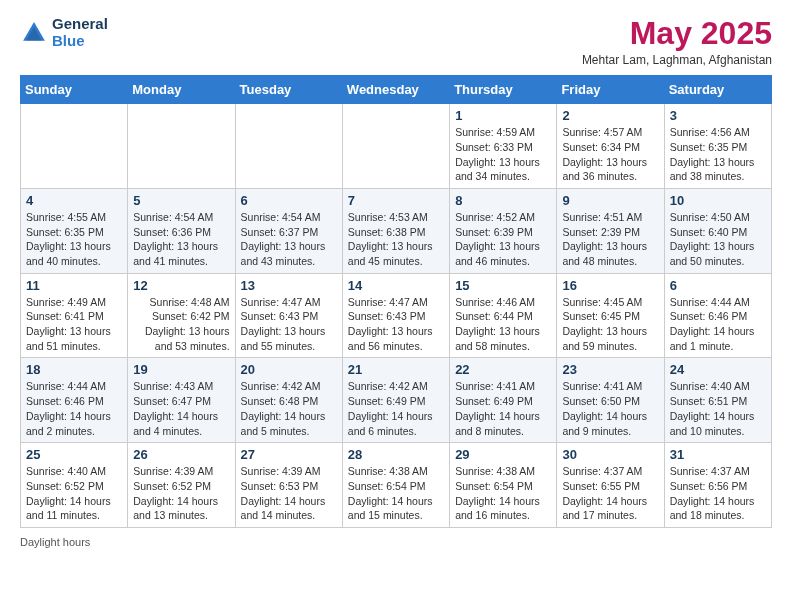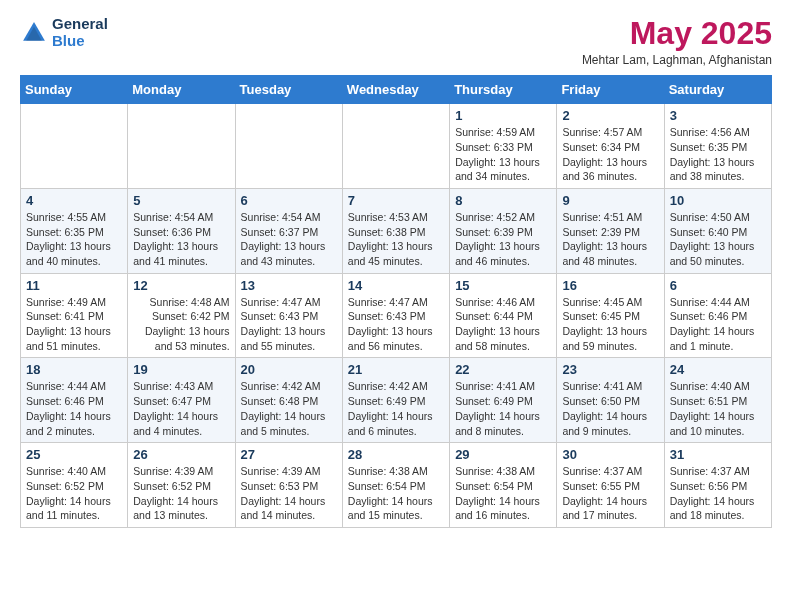--- a/index.html
+++ b/index.html
@@ -366,13 +366,16 @@
             <span class="day-num">31</span>
             <div class="day-info" style="white-space: pre-line;">Sunrise: 4:37 AM
 Sunset: 6:56 PM
 Daylight: 14 hours
 and 18 minutes.</div>
           </td>
         </tr>
       </tbody>
   </table>
 
+  <div class="footer-note">
+    <span>Daylight hours</span>
+  </div>
 </div>
 
 </body></html>

